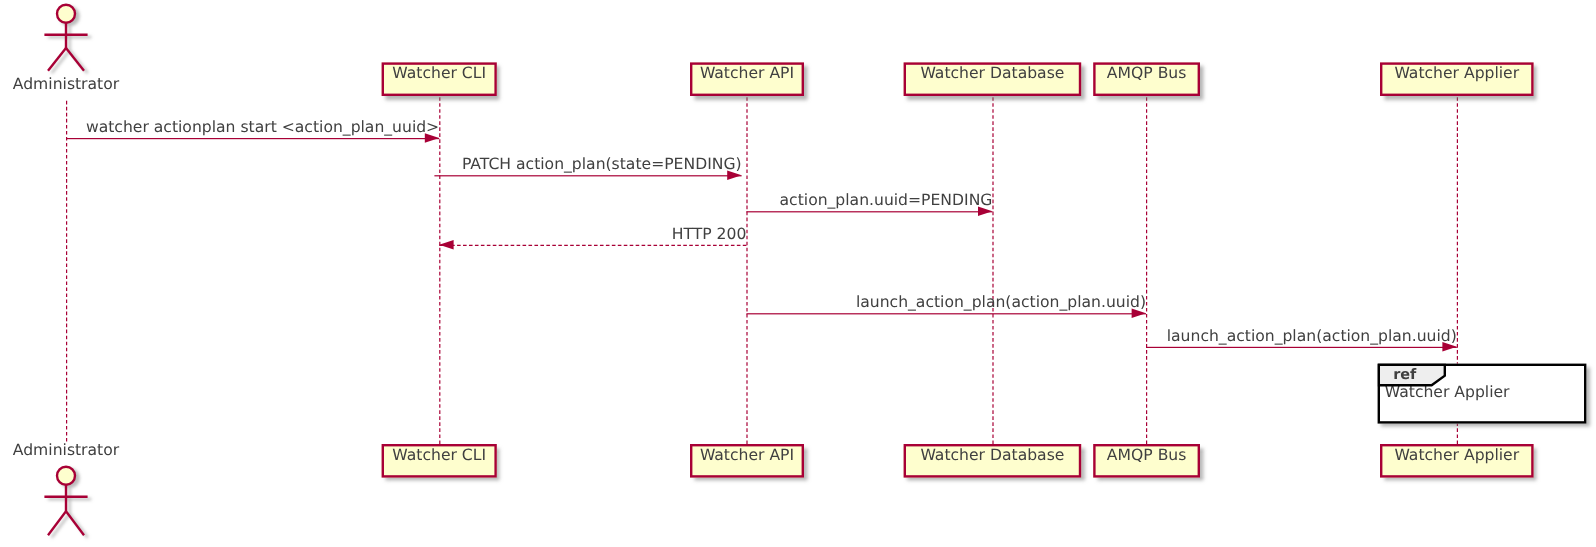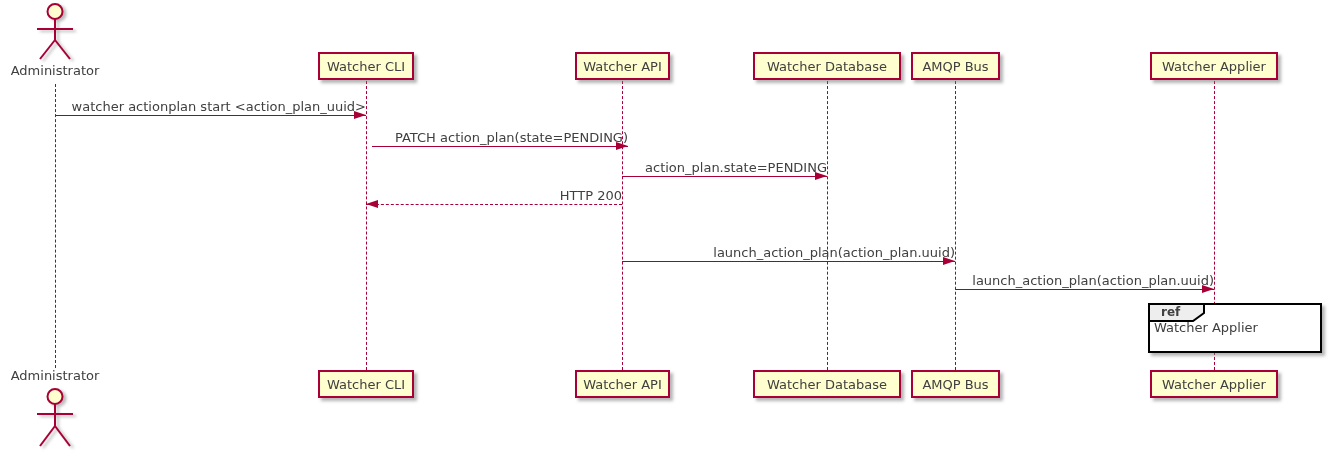--- a/index.html
+++ b/index.html
@@ -18,21 +18,21 @@
     border-left:1px dashed #A80036;
   }
   
   .pbox{
     position:absolute;
     height:28px;
     box-sizing:border-box;
     background:#FEFECE;
     border:2px solid #A80036;
     box-shadow:3px 3px 3px rgba(120,120,120,0.55);
-    display:flex;align-items:center;justify-content:center;
+    display:flex;justify-content:center;
     font-size:13px;
     white-space:nowrap;
   }
   
   .actor-svg{
     position:absolute;
     filter:drop-shadow(3px 2px 1.5px rgba(120,120,120,0.5));
   }
   .actor-label{
     position:absolute;
@@ -123,29 +123,29 @@
     <span>Watcher Applier</span>
     </div>
 
   <div class="msg" style="left:55px;top:99px;width:311px">
     <div class="msg-label" style="padding-left:7px">watcher actionplan start &lt;action_plan_uuid&gt;</div>
     <div class="msg-line solid">
         <i class="head right"></i>
       </div>
   </div>
 
-  <div class="msg" style="left:372px;top:130px;width:256px">
+  <div class="msg" style="left:362px;top:130px;width:256px">
     <div class="msg-label" style="padding-left:7px">PATCH action_plan(state=PENDING)</div>
     <div class="msg-line solid">
         <i class="head right"></i>
       </div>
   </div>
 
   <div class="msg" style="left:622px;top:160px;width:205px">
-    <div class="msg-label" style="padding-left:11px">action_plan.state=PENDING</div>
+    <div class="msg-label" style="padding-left:11px">action_plan.uuid=PENDING</div>
     <div class="msg-line solid">
         <i class="head right"></i>
       </div>
   </div>
 
   <div class="msg" style="left:366px;top:188px;width:256px">
     <div class="msg-label" style="">HTTP 200</div>
     <div class="msg-line dashed">
         <i class="head left"></i>
       </div>

